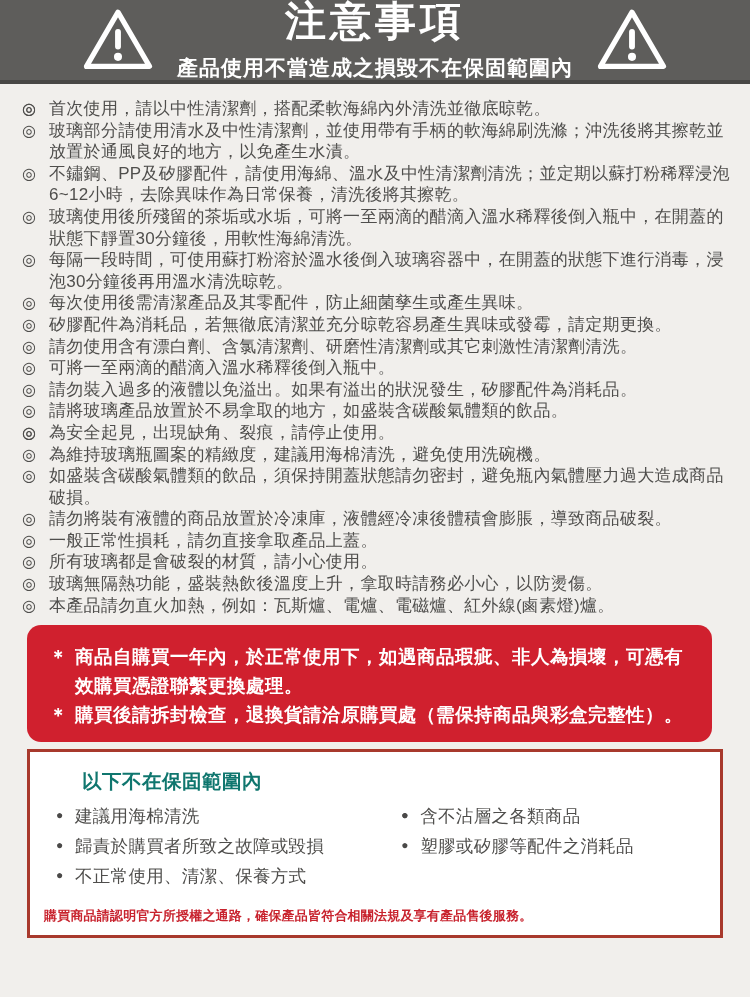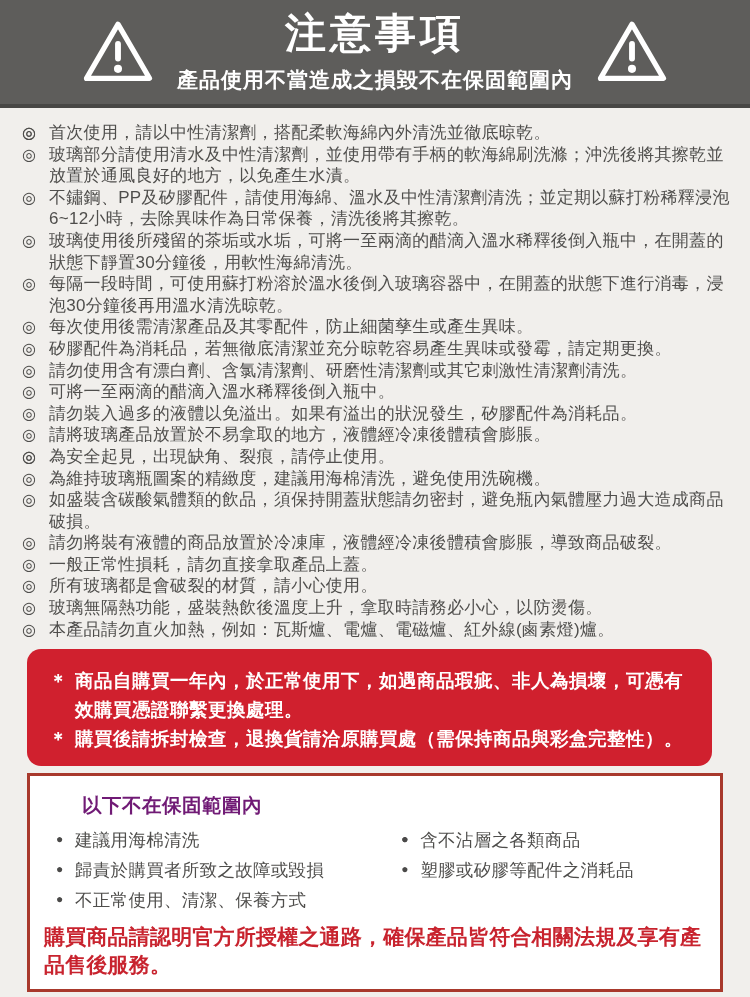--- a/index.html
+++ b/index.html
@@ -8,21 +8,21 @@
     font-family: "Liberation Sans", "DejaVu Sans", sans-serif;
   }
   body {
     height: 997px;
     background: #f1efec;
     overflow: hidden;
   }
 
   
   .header {
-    height: 108px;
+    height: 84px;
     background: #5e5d5b;
     border-bottom: 4px solid #484745;
     display: flex;
     align-items: center;
     justify-content: center;
     gap: 22px;
     color: #ffffff;
   }
   .warn-tri { width: 74px; height: 66px; display: block; }
   .header-text { text-align: center; }
@@ -81,21 +81,21 @@
   }
 
   
   .excl-box {
     margin: 7px 27px 0 27px;
     background: #ffffff;
     border: 3px solid #a8392c;
     padding: 14px 14px 10px 12px;
   }
   .excl-title {
-    color: #701a75;
+    color: #0f766e;
     font-size: 19.5px;
     font-weight: bold;
     margin: 2px 0 6px 40px;
     letter-spacing: 0.5px;
   }
   .excl-cols {
     display: grid;
     grid-template-columns: 52% 48%;
   }
   .excl-item {
@@ -108,23 +108,23 @@
   }
   .excl-bullet {
     position: absolute;
     left: 14px;
     top: -1px;
     font-size: 12px;
     color: #4a4948;
   }
   .excl-footer {
     color: #c8232e;
-    font-size: 21px;
-    font-weight: bold;
-    margin-top: 8px;
+    font-size: 13px;
+    font-weight: bold;
+    margin-top: 16px;
     padding-left: 2px;
     letter-spacing: 0.2px;
   }
 </style>
 </head>
 <body>
 
 <div class="header">
   <svg class="warn-tri" viewBox="0 0 100 90" fill="none" xmlns="http://www.w3.org/2000/svg">
     <path d="M50 7 L93 81 L7 81 Z" stroke="#ffffff" stroke-width="7" stroke-linejoin="round" fill="none"></path>
@@ -193,21 +193,21 @@
       <span>可將一至兩滴的醋滴入溫水稀釋後倒入瓶中。</span>
     </div>
 
     <div class="note-item">
       <span class="note-marker">◎</span>
       <span>請勿裝入過多的液體以免溢出。如果有溢出的狀況發生，矽膠配件為消耗品。</span>
     </div>
 
     <div class="note-item">
       <span class="note-marker">◎</span>
-      <span>請將玻璃產品放置於不易拿取的地方，液體經冷凍後體積會膨脹。</span>
+      <span>請將玻璃產品放置於不易拿取的地方，如盛裝含碳酸氣體類的飲品。</span>
     </div>
 
     <div class="note-item">
       <span class="note-marker">◎</span>
     </div>
 
     <div class="note-item">
       <span class="note-marker">◎</span>
       <span>為安全起見，出現缺角、裂痕，請停止使用。</span>
     </div>

